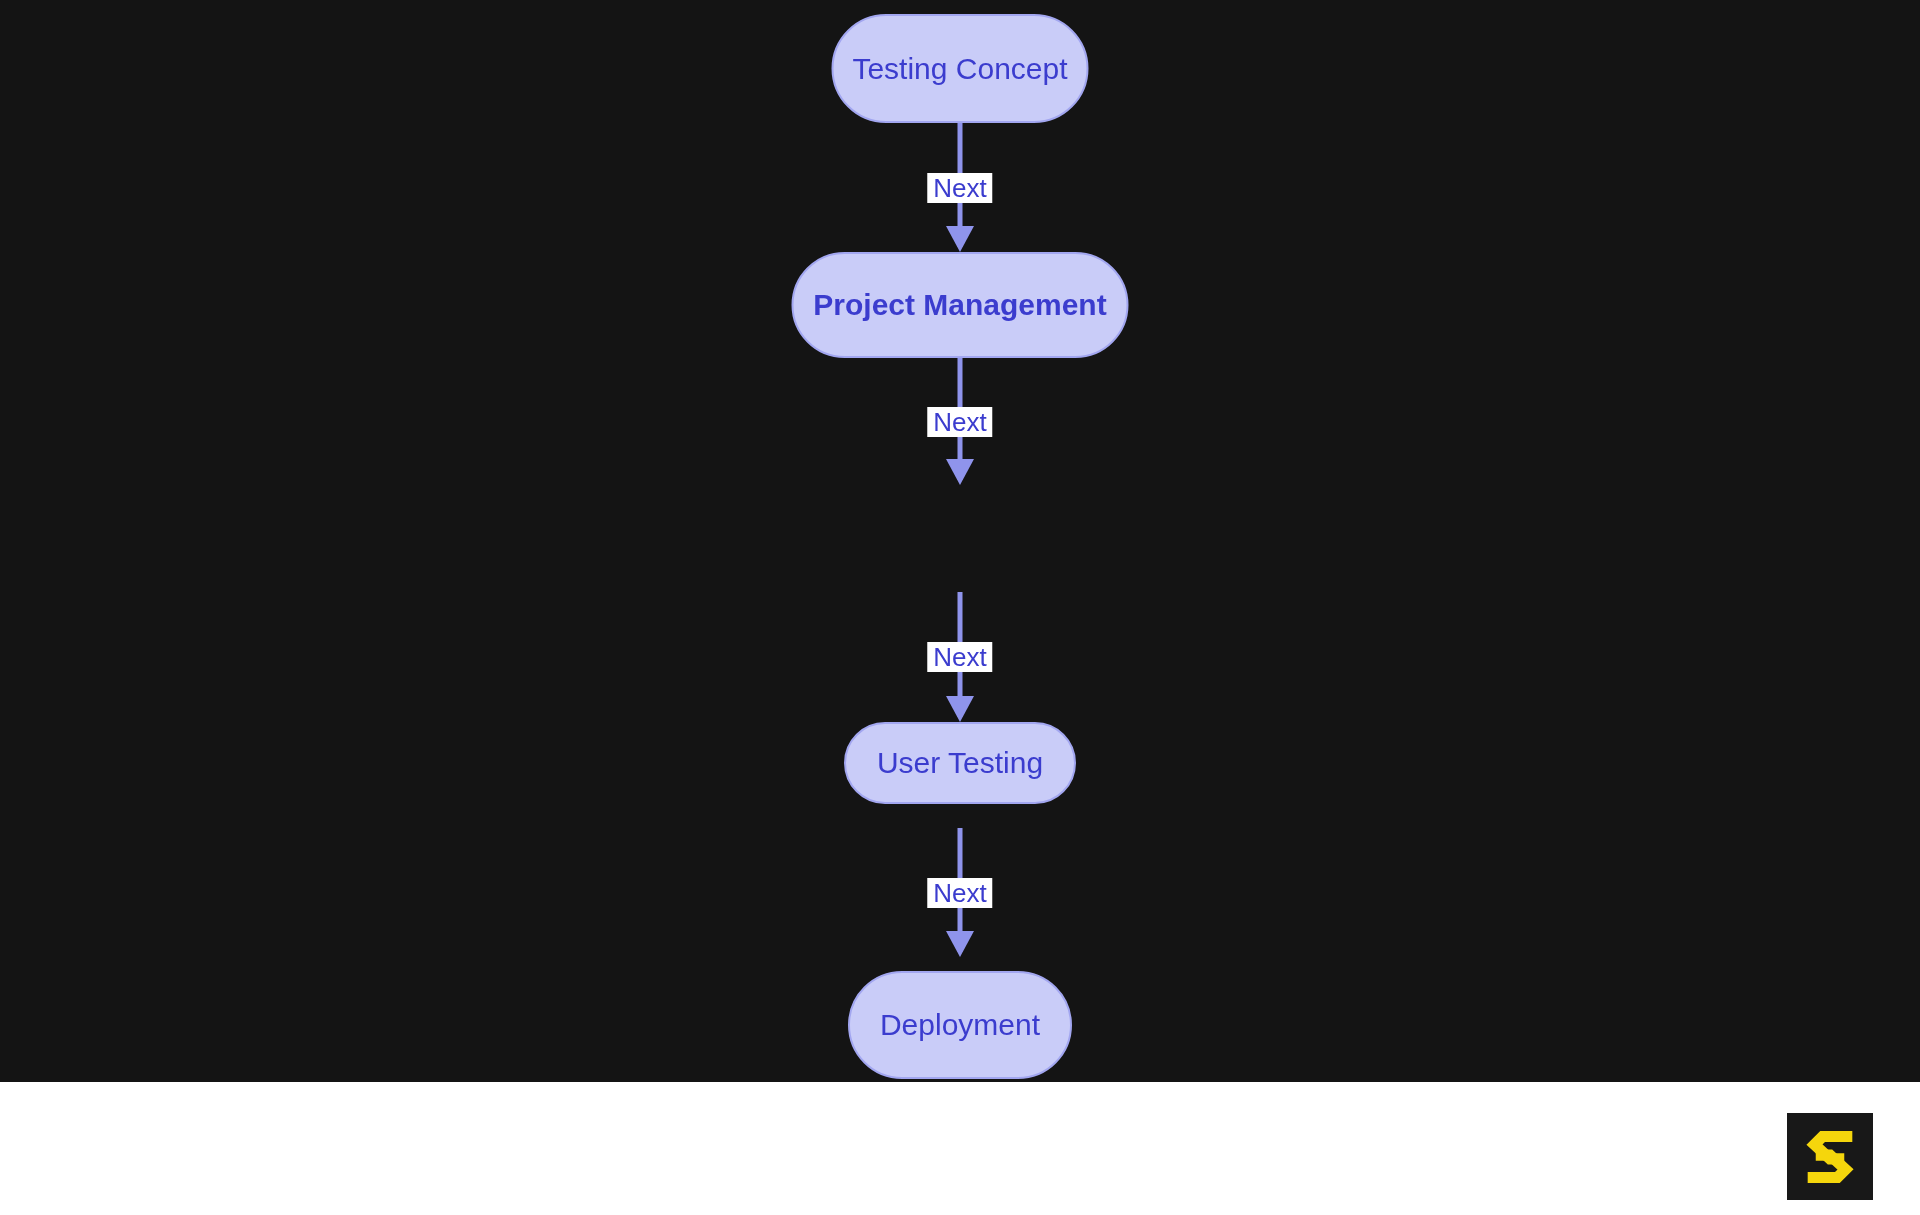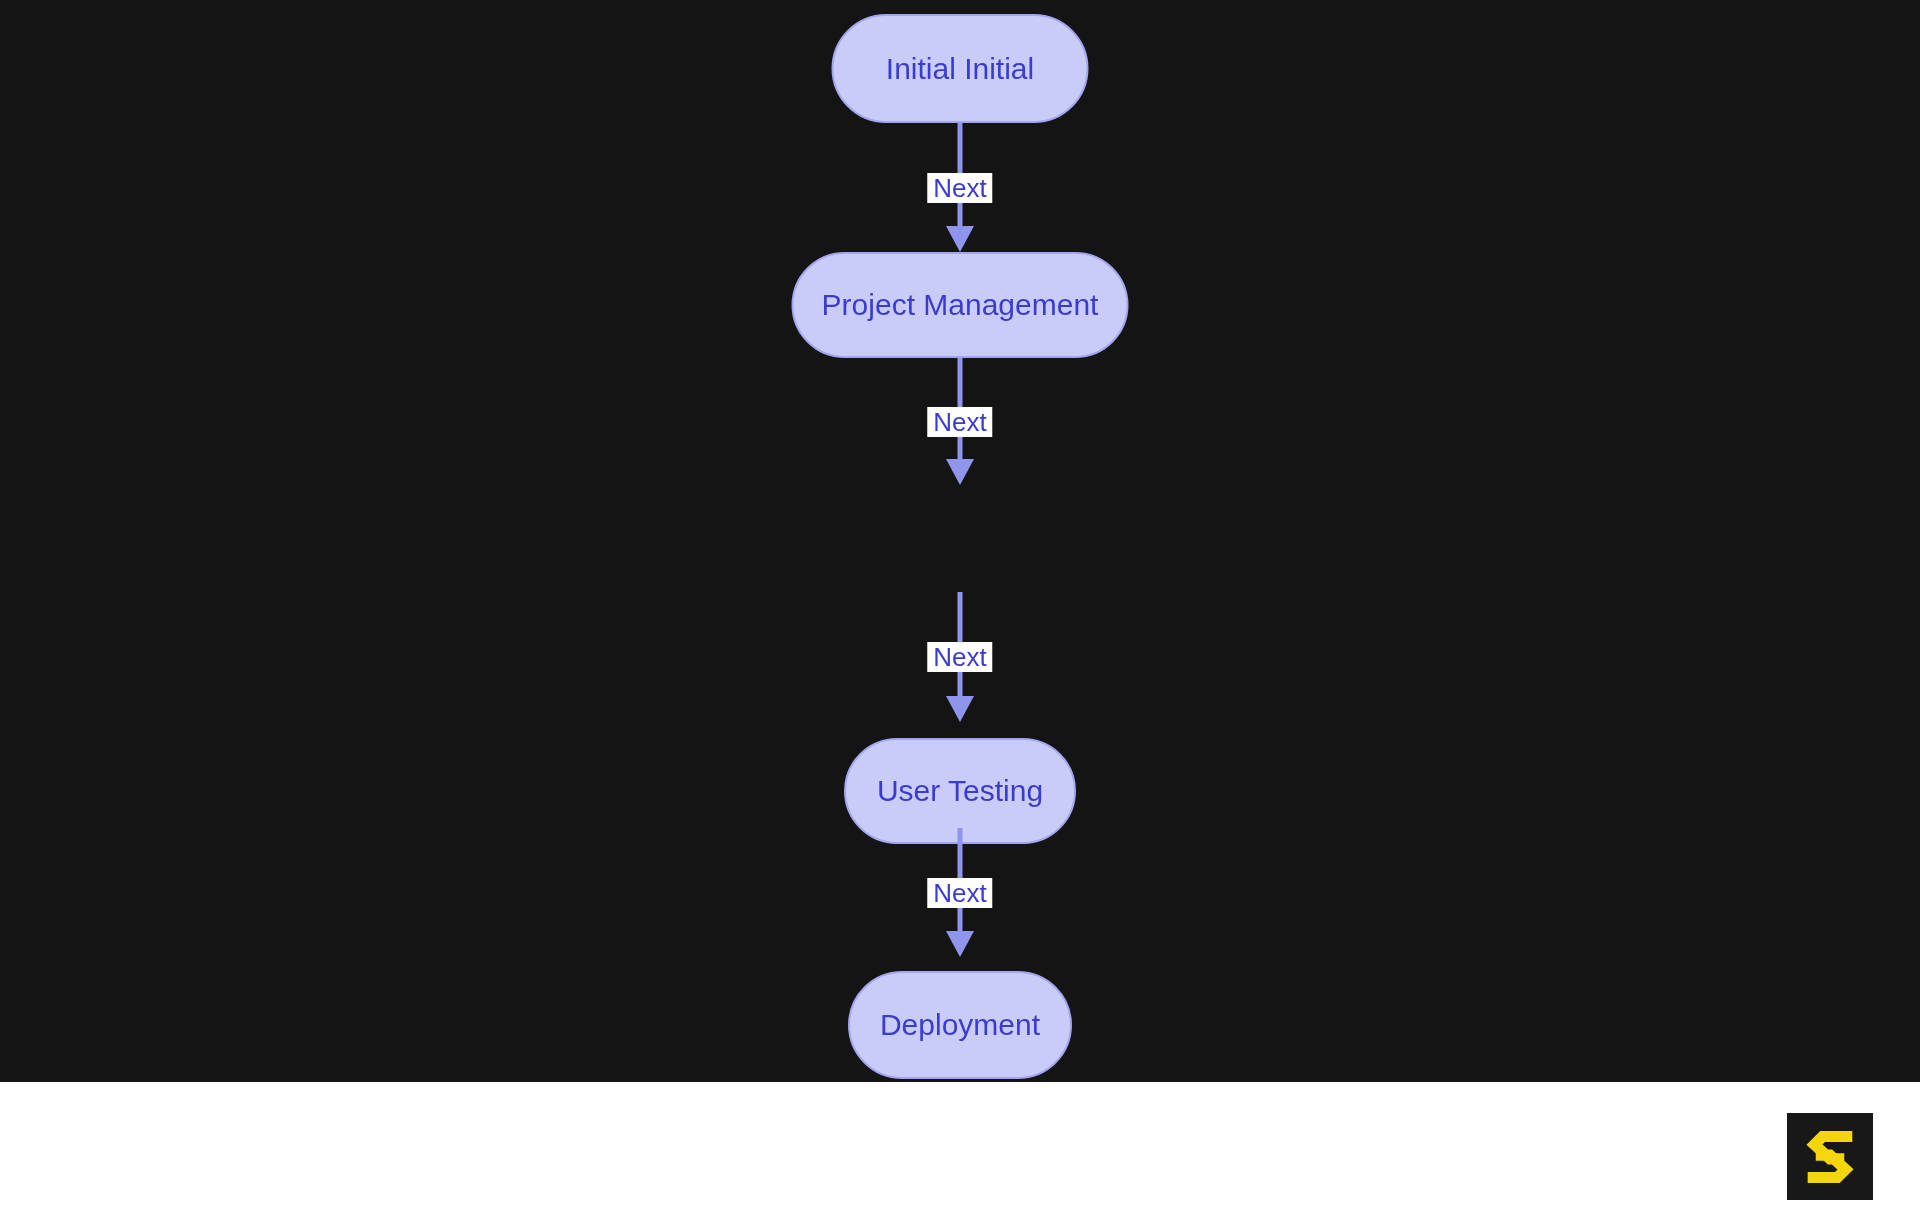--- a/index.html
+++ b/index.html
@@ -36,23 +36,23 @@
     align-items: center;
     justify-content: center;
     background: var(--node_fill);
     border: 2px solid var(--node_border);
     border-radius: 56px;
     color: var(--node_text);
     font-size: 30px;
     white-space: nowrap;
   }
   .n1 { top: 14px;  width: 257px; height: 109px; }
-  .n2 { top: 252px; width: 337px; height: 106px; }
+  .n2 { top: 252px; width: 337px; height: 106px; font-weight: bold; }
   .n3 { top: 485px; width: 336px; height: 107px; }
-  .n4 { top: 722px; width: 232px; height: 106px; margin-top: 16px; }
+  .n4 { top: 722px; width: 232px; height: 82px; }
   .n5 { top: 957px; width: 224px; height: 108px; margin-top: 14px; }
 
   .connector {
     position: absolute;
     left: 960px;
     transform: translateX(-50%);
     width: 120px;
   }
   .c1 { top: 123px; height: 129px; }
   .c2 { top: 358px; height: 127px; }
@@ -108,21 +108,21 @@
     justify-content: center;
   }
   .brand-logo svg { width: 62px; height: 62px; }
 </style>
 </head>
 <body>
 
 <div class="canvas">
 
   <div class="node n1">
-    <span>Initial Initial</span>
+    <span>Testing Concept</span>
   </div>
 
   <div class="connector c1">
     <div class="edge-line"></div>
     <div class="arrowhead"></div>
     <div class="edge-label">Next</div>
   </div>
 
   <div class="node n2">
     <span>Project Management</span>

